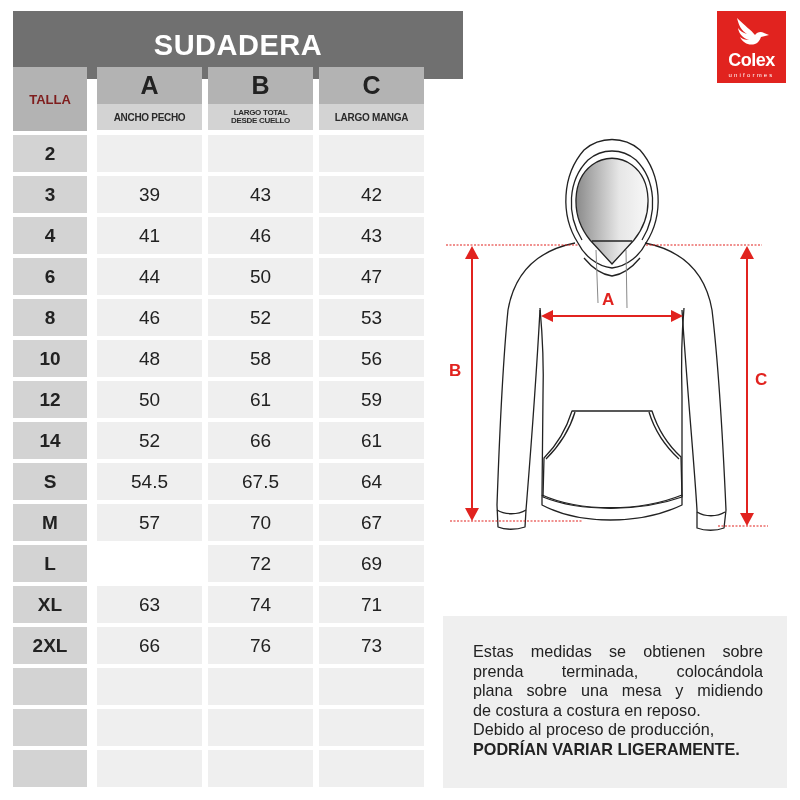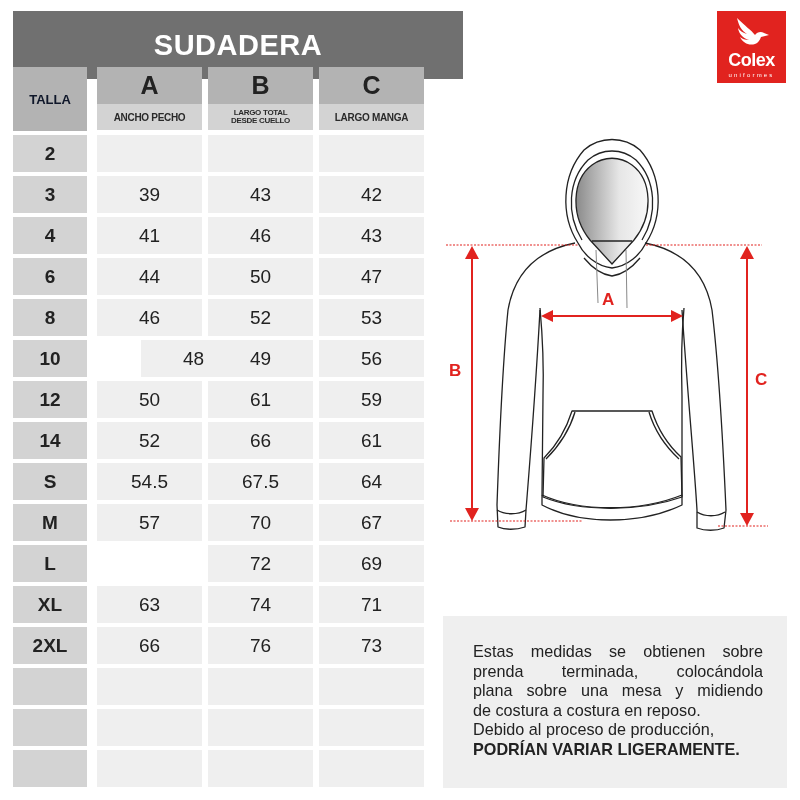--- a/index.html
+++ b/index.html
@@ -16,21 +16,21 @@
     background: #e1231f; color: #fff; text-align: center; padding-left: 37px;
   }
   .logo svg { position: absolute; left: 14px; top: 5px; }
   .logo-name { position: absolute; left: 0; right: 0; top: 40px; font-size: 18px; font-weight: bold; line-height: 18px; font-family: "Liberation Sans", sans-serif; letter-spacing: -0.5px; }
   .logo-sub { position: absolute; left: 0; right: 0; top: 61px; font-size: 6px; letter-spacing: 2.2px; line-height: 6px; }
 
   .size-table { position: absolute; left: 13px; top: 67px; }
   .hdr-talla {
     position: absolute; left: 0; top: 0; width: 74px; height: 64px;
     background: #b3b3b3; display: flex; align-items: center; justify-content: center;
-    font-weight: bold; font-size: 13px; color: #0f172a;
+    font-weight: bold; font-size: 13px; color: #7f1d1d;
   }
   .hdr-col { position: absolute; top: 0; width: 105px; height: 64px; }
   .hdr-letter {
     height: 37px; background: #b3b3b3; display: flex; align-items: center; justify-content: center;
     font-weight: bold; font-size: 25px; color: #222;
   }
   .hdr-sub {
     height: 26px; background: #d3d3d3; display: flex; align-items: center; justify-content: center;
     font-weight: bold; font-size: 10px; color: #2a2a2a; text-align: center; line-height: 9px; letter-spacing: -0.3px;
   }
@@ -118,22 +118,22 @@
         <div class="cell-val" style="left: 306px;">47</div>
       </div>
       <div class="row" style="top: 232px;">
         <div class="cell-size">8</div>
         <div class="cell-val" style="left: 84px;">46</div>
         <div class="cell-val" style="left: 195px;">52</div>
         <div class="cell-val" style="left: 306px;">53</div>
       </div>
       <div class="row" style="top: 273px;">
         <div class="cell-size">10</div>
-        <div class="cell-val" style="left: 84px; margin-left: 44px;">48</div>
-        <div class="cell-val" style="left: 195px;">49</div>
+        <div class="cell-val" style="left: 84px;">48</div>
+        <div class="cell-val" style="left: 195px;">58</div>
         <div class="cell-val" style="left: 306px;">56</div>
       </div>
       <div class="row" style="top: 314px;">
         <div class="cell-size">12</div>
         <div class="cell-val" style="left: 84px;">50</div>
         <div class="cell-val" style="left: 195px;">61</div>
         <div class="cell-val" style="left: 306px;">59</div>
       </div>
       <div class="row" style="top: 355px;">
         <div class="cell-size">14</div>

